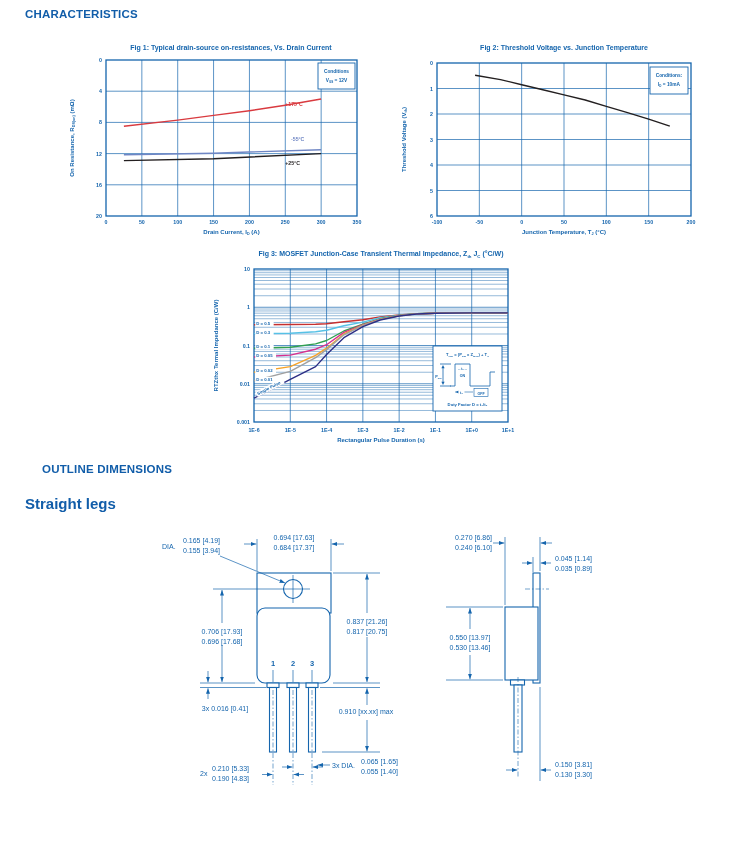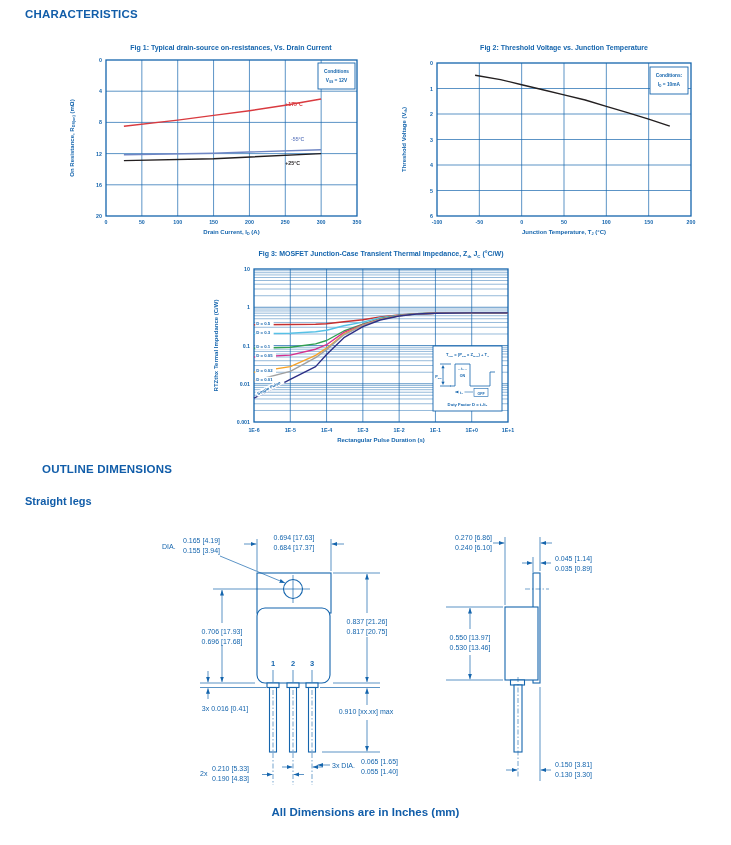--- a/index.html
+++ b/index.html
@@ -1,19 +1,19 @@
 <!DOCTYPE html>
 <html><head>
 <meta charset="utf-8">
 <style>
   html,body{margin:0;padding:0;background:#fff;}
   #page{position:relative;width:731px;height:824px;background:#fff;overflow:hidden;
         font-family:"Liberation Sans",sans-serif;}
   .h1{position:absolute;font-size:11.5px;font-weight:bold;color:#115da9;letter-spacing:.2px;}
-  .h2{position:absolute;font-size:11px;font-weight:bold;color:#115da9;}
+  .h2{position:absolute;font-size:15px;font-weight:bold;color:#115da9;}
   .footer{position:absolute;left:0;width:731px;text-align:center;font-size:11.5px;
           font-weight:bold;color:#115da9;}
   svg{position:absolute;overflow:visible;}
   .oline{stroke:#1565ad;stroke-width:1.1;fill:#fff;}
   .thin{stroke:#1565ad;stroke-width:0.7;fill:none;}
   .cl{stroke:#1565ad;stroke-width:0.6;fill:none;stroke-dasharray:5 2 1.5 2;}
   .dtxt{font-family:"Liberation Sans",sans-serif;font-size:7px;fill:#1565ad;}
   .pintxt{font-family:"Liberation Sans",sans-serif;font-size:7.5px;font-weight:bold;fill:#1565ad;}
 </style>
 </head>
@@ -339,14 +339,13 @@
       <text class="dtxt" x="330" y="135" text-anchor="middle">0.530 [13.46]</text>
 
       <line class="thin" x1="400" y1="172" x2="400" y2="266"></line>
       <line class="thin" x1="366" y1="255" x2="377.3" y2="255" marker-end="url(#arr)"></line>
       <line class="thin" x1="411" y1="255" x2="400.7" y2="255" marker-end="url(#arr)"></line>
       <text class="dtxt" x="415" y="252">0.150 [3.81]</text>
       <text class="dtxt" x="415" y="262">0.130 [3.30]</text>
     </g>
   </svg>
 
-  <div class="footer" style="top:806px">All Dimensions are in Inches (mm)</div>
 </div>
 
 </body></html>

